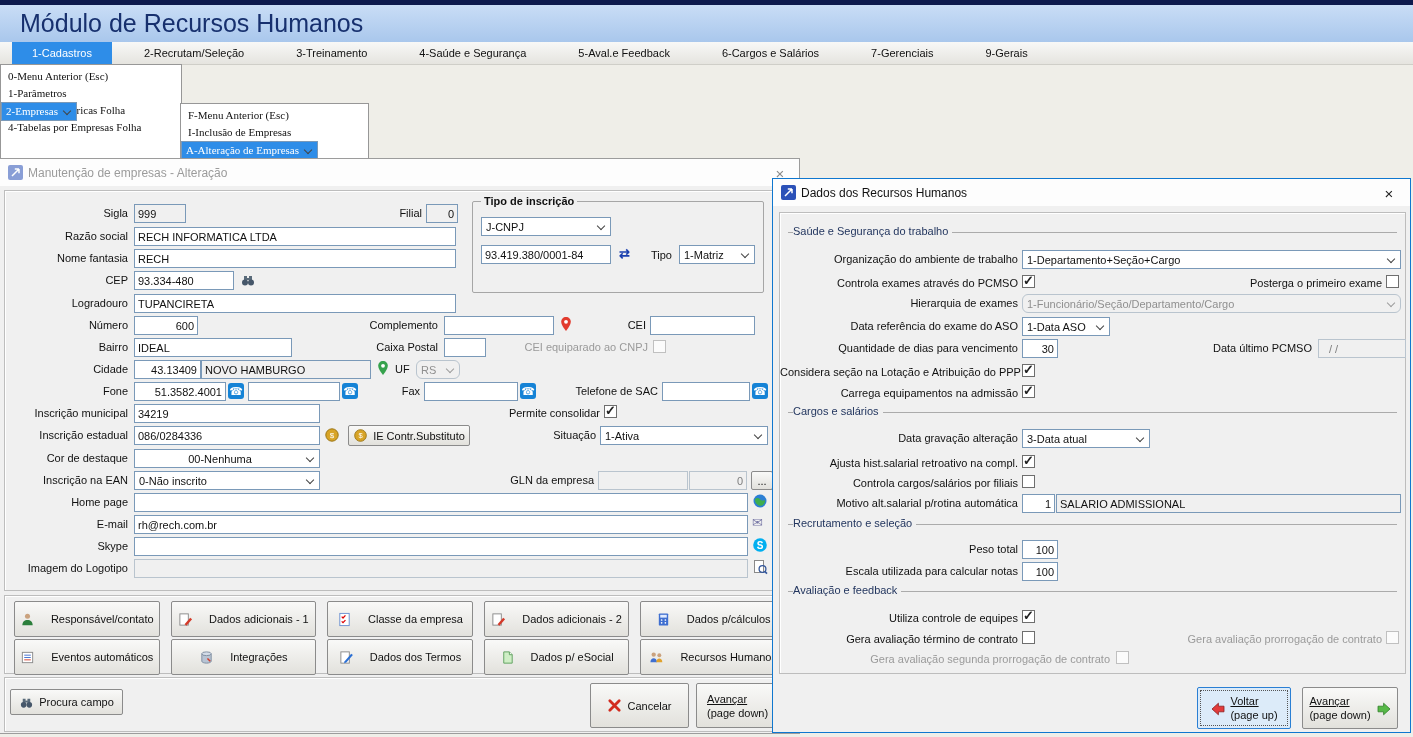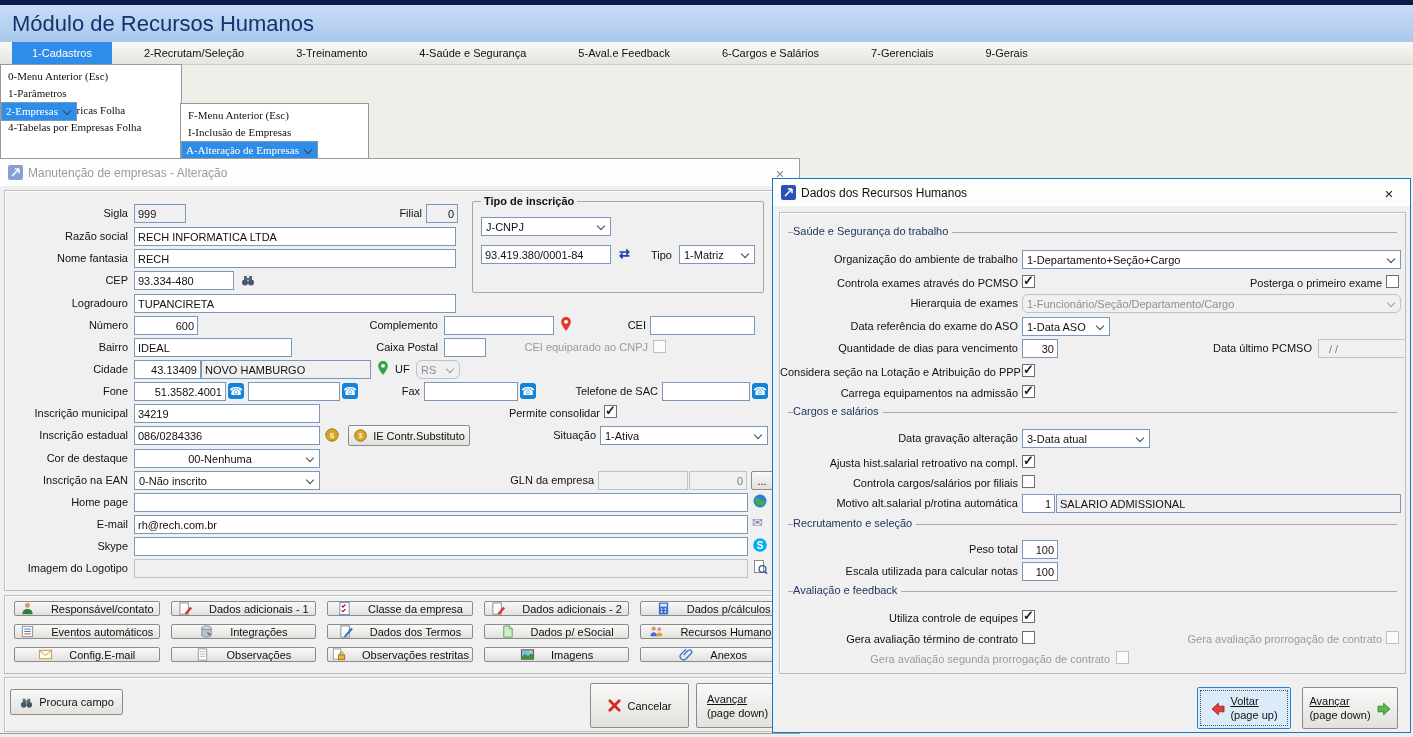--- a/index.html
+++ b/index.html
@@ -1,20 +1,20 @@
 <!DOCTYPE html>
 <html><head>
 <meta charset="utf-8">
 <style>
   html,body{margin:0;padding:0;width:1413px;height:737px;overflow:hidden;
     font-family:"Liberation Sans",sans-serif;font-size:11px;background:#efeee8;color:#111;}
   
   #topstrip{position:absolute;left:0;top:0;width:1413px;height:5px;background:#0d1a4d;}
   #apptitle{position:absolute;left:0;top:5px;width:1413px;height:37px;
-    background:linear-gradient(#c9ddf6,#a9c7ec);color:#17306e;font-size:22px;line-height:37px;padding-left:12px;box-sizing:border-box;}
+    background:linear-gradient(#c9ddf6,#a9c7ec);color:#17306e;font-size:25px;line-height:37px;padding-left:20px;box-sizing:border-box;}
   #menubar{position:absolute;left:0;top:42px;width:1413px;height:22px;display:flex;
     background:linear-gradient(#f8f8f7,#e5e4df);border-bottom:1px solid #cfcec8;}
   .mitem{line-height:22px;padding:0 20px;white-space:nowrap;cursor:default;margin-left:12px;}
   .mitem.active{background:#2e8de8;color:#fff;}
   
   .menu{position:absolute;background:#fff;border:1px solid #979797;box-sizing:border-box;z-index:5;}
   #menu1{left:0;top:64px;width:182px;height:96px;}
   #menu2{left:180px;top:103px;width:189px;height:57px;z-index:6;}
   .dditem{height:17px;line-height:17px;padding-left:7px;white-space:nowrap;font-family:Liberation Serif, serif;}
   .dditem.sel{background:#2e8de8;color:#fff;}
@@ -45,21 +45,21 @@
   .sel::after{content:"";position:absolute;right:6px;top:5px;width:5px;height:5px;
     border-right:1.5px solid #444;border-bottom:1.5px solid #444;transform:rotate(45deg);}
   .sel.dis{background:#f0f0f0;color:#8f8f8f;border-color:#b9c4ce;border-radius:6px;}
   .sel.dis::after{border-color:#9d9d9d;}
   .cb{position:absolute;width:13px;height:13px;box-sizing:border-box;background:#fff;border:1px solid #6e6e6e;}
   .cb.on::after{content:"✓";position:absolute;left:0px;top:-3px;font-size:13px;font-weight:bold;color:#222;}
   .cb.dis{border-color:#c0c0c0;background:#fbfbfb;}
   .btn{background:linear-gradient(#f9f9f8,#e2e1dc);border:1px solid #8b8b8b;border-radius:2px;
     box-sizing:border-box;display:flex;align-items:center;justify-content:center;gap:5px;white-space:nowrap;}
   .gridpan{display:grid;grid-template-columns:repeat(5,1fr);gap:2px 11px;padding:5px 9px;}
-  .gbtn{height:15px;gap:16px;}
+  .gbtn{height:36px;gap:16px;}
   .ic{position:absolute;width:16px;height:16px;}
   .ic svg,.gi svg{display:block;}
   .gi{width:15px;height:15px;flex:0 0 auto;}
   .phone{position:absolute;width:16px;height:16px;border-radius:3px;background:#1583d6;color:#fff;
     font-size:11px;line-height:16px;text-align:center;}
   .phone::after{content:"☎";}
   .glyph{position:absolute;font-size:13px;line-height:16px;}
   fieldset.gb{position:absolute;border:1px solid #a6a6a6;border-radius:2px;margin:0;padding:0;}
   fieldset.gb legend{font-weight:bold;font-size:11px;margin-left:8px;padding:0 3px;}
   .grp{position:absolute;left:8px;right:8px;height:13px;}

